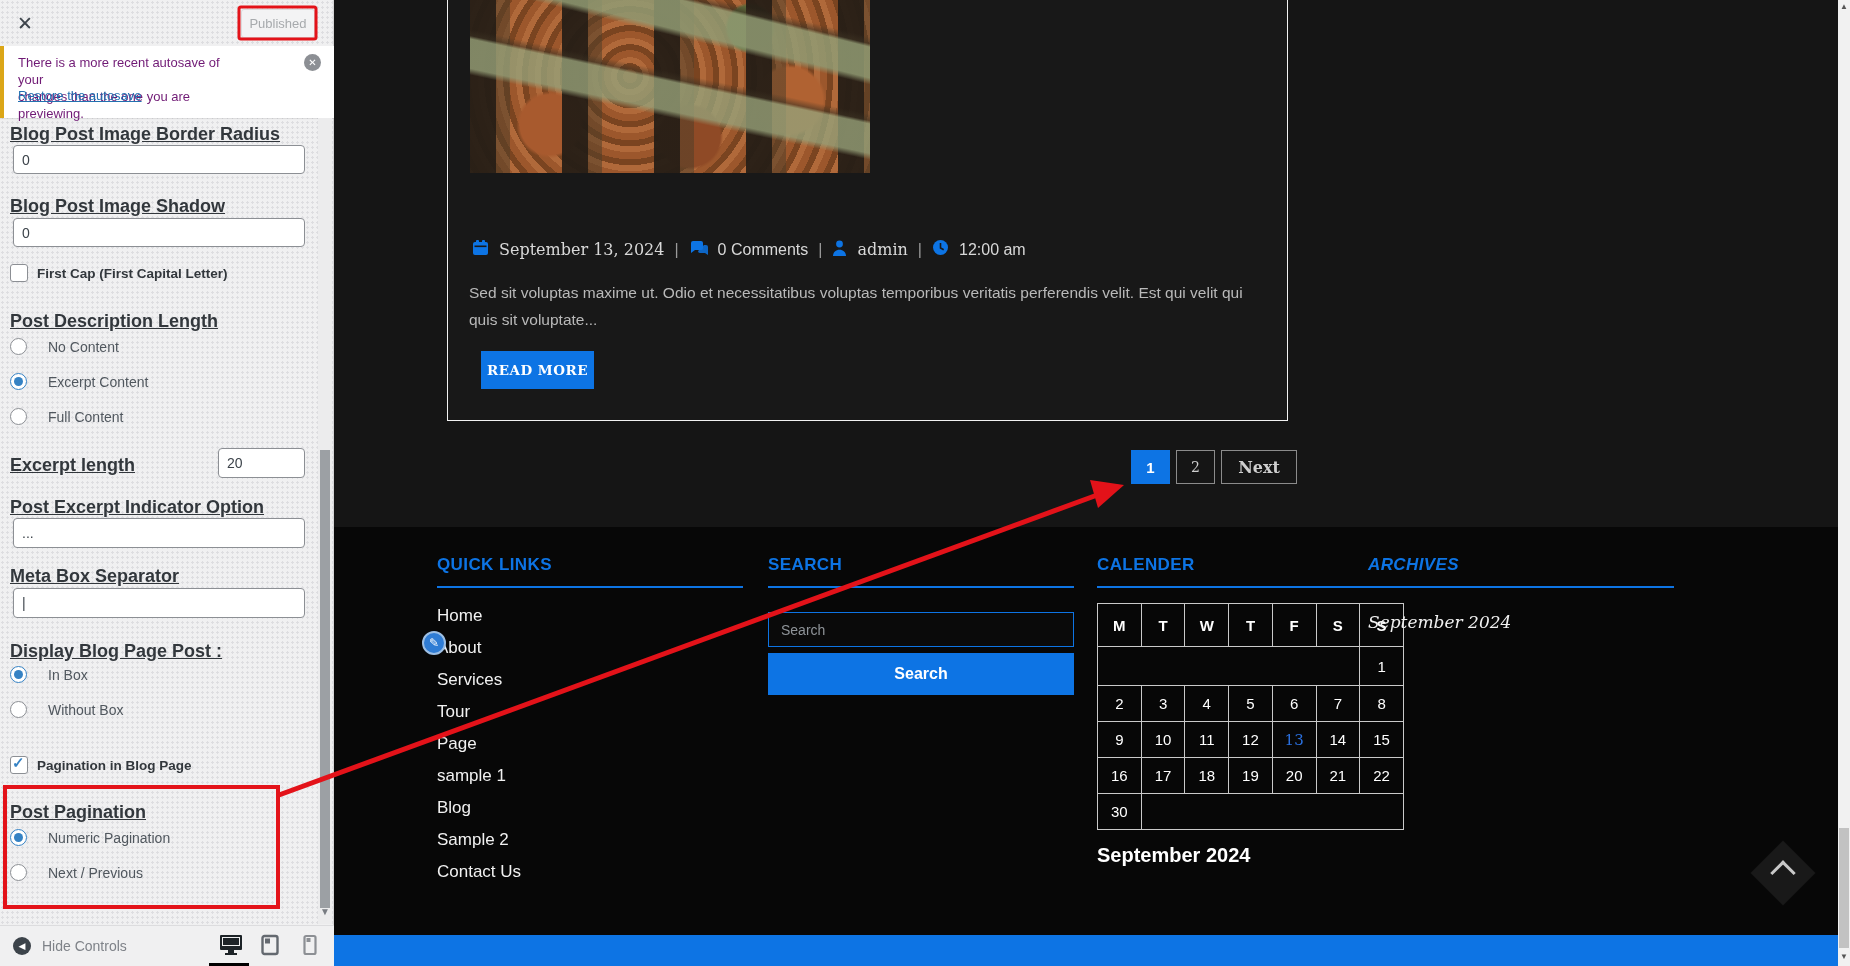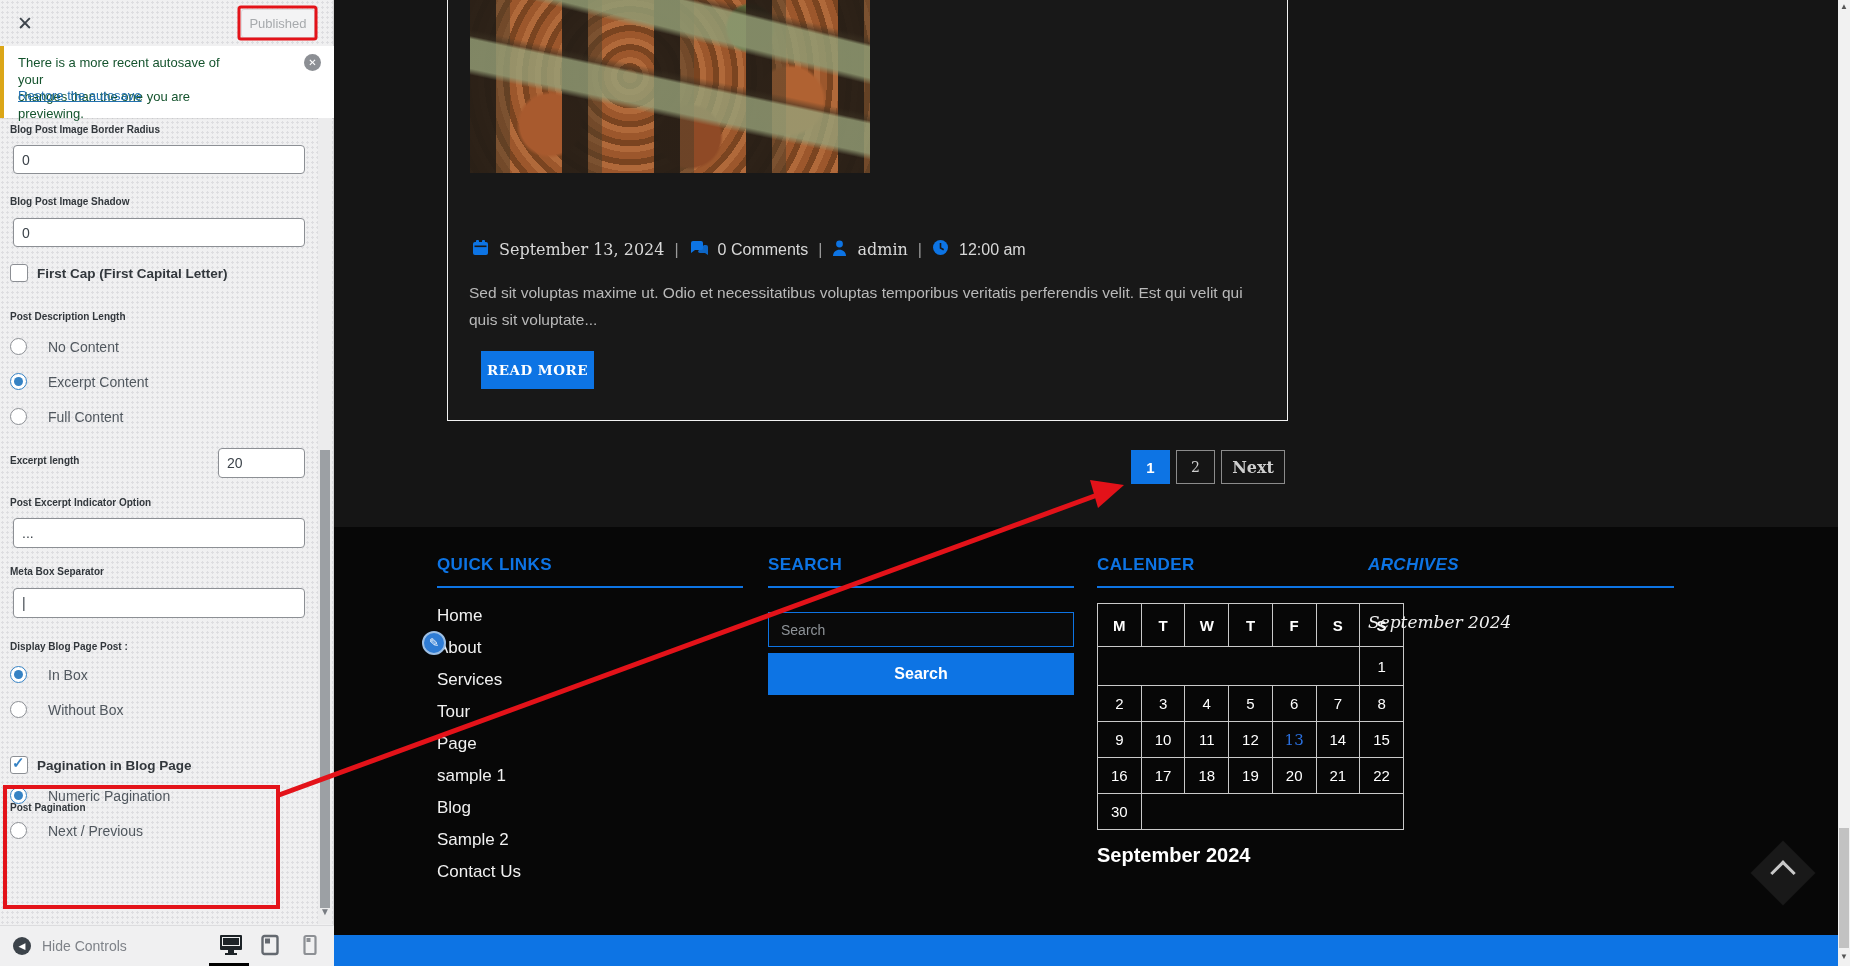--- a/index.html
+++ b/index.html
@@ -10,26 +10,26 @@
     background-image:radial-gradient(#dddde0 1px,transparent 1.2px);background-size:5px 5px;
     border-right:1px solid #d5d5d6;box-sizing:border-box;z-index:2;}
   .topbar{position:absolute;left:0;top:0;width:100%;height:46px;}
   .close-btn{position:absolute;left:10px;top:8px;width:30px;height:30px;font-size:19px;color:#3c434a;
     display:flex;align-items:center;justify-content:center;cursor:pointer;}
   .publish-btn{position:absolute;left:241px;top:9px;width:74px;height:29px;background:#f3f3f4;
     border:1px solid #dcdcde;border-radius:3px;color:#a7aaad;font-size:13px;display:flex;
     align-items:center;justify-content:center;box-sizing:border-box;text-align:right;}
   .notice{position:absolute;left:0;top:46px;width:334px;height:72px;background:#fff;
     border-left:4px solid #dba617;box-sizing:border-box;box-shadow:0 1px 1px rgba(0,0,0,.08);}
-  .notice-text{position:absolute;left:14px;top:8px;width:230px;font-size:13px;line-height:17px;color:#14532d;}
+  .notice-text{position:absolute;left:14px;top:8px;width:230px;font-size:13px;line-height:17px;color:#701a75;}
   .notice-link{position:absolute;left:14px;top:42px;font-size:13px;color:#2271b1;text-decoration:underline;cursor:pointer;}
   .notice-dismiss{position:absolute;left:300px;top:8px;width:17px;height:17px;border-radius:50%;
     background:#8c8f94;color:#fff;font-size:10px;display:flex;align-items:center;justify-content:center;cursor:pointer;}
   .controls{position:absolute;left:0;top:118px;width:318px;height:806px;overflow:hidden;}
-  .ctl-label{position:absolute;left:10px;font-size:10px;font-weight:bold;color:#32373c;}
+  .ctl-label{position:absolute;left:10px;font-size:18px;font-weight:bold;color:#32373c;text-decoration:underline;}
   .ctl-input{position:absolute;left:13px;width:292px;height:29px;border:1px solid #8c8f94;border-radius:4px;
     background:#fff;font-size:14px;color:#3c434a;padding:0 8px;box-sizing:border-box;font-family:"Liberation Sans",sans-serif;}
   .opt-row{display:flex;align-items:center;gap:21px;margin-bottom:18px;}
   .radio{width:15px;height:15px;border-radius:50%;border:1px solid #8c8f94;background:#fff;flex:0 0 auto;position:relative;}
   .radio.sel{border-color:#3582c4;}
   .radio.sel::after{content:"";position:absolute;left:3px;top:3px;width:9px;height:9px;border-radius:50%;background:#3582c4;}
   .opt-label{font-size:14px;color:#50575e;}
   .wpcheck{width:16px;height:16px;border:1px solid #8c8f94;border-radius:3px;background:#fff;flex:0 0 auto;position:relative;}
   .wpcheck.on::after{content:"\2713";position:absolute;left:1px;top:-3px;color:#3582c4;font-size:15px;font-weight:bold;}
   .chk-row{display:flex;align-items:center;gap:9px;position:absolute;left:10px;}
@@ -68,21 +68,21 @@
   .post-meta .m-sep{color:#9a9a9a;}
   .m-serif{font-family:"DejaVu Serif",serif;}
   .post-excerpt{position:absolute;left:21px;top:348px;width:804px;font-size:15.5px;line-height:27px;color:#b9b9b9;}
   .read-more{position:absolute;left:33px;top:420px;width:113px;height:38px;background:#0d74e4;color:#fff;
     font-family:"DejaVu Serif",serif;font-size:13.5px;font-weight:bold;letter-spacing:.5px;
     display:flex;align-items:center;justify-content:center;cursor:pointer;}
   .pagination{position:absolute;left:797px;top:450px;display:flex;gap:6px;}
   .page-btn{height:34px;min-width:39px;box-sizing:border-box;border:1px solid #8b8b8b;color:#cfcfcf;
     font-family:"DejaVu Serif",serif;font-size:14px;display:flex;align-items:center;justify-content:center;cursor:pointer;}
   .page-btn.cur{background:#0d74e4;border-color:#0d74e4;color:#fff;font-family:"Liberation Sans",sans-serif;font-weight:bold;font-size:15px;}
-  .page-btn.next{width:64px;font-weight:bold;font-size:16px;}
+  .page-btn.next{width:76px;font-weight:bold;font-size:16px;}
   .site-footer{position:absolute;left:0;top:527px;width:1504px;height:408px;background:#070707;}
   .fcol{position:absolute;top:28px;}
   .fcol-q{left:103px;width:306px;} .fcol-s{left:434px;width:306px;}
   .fcol-c{left:763px;width:307px;} .fcol-a{left:1034px;width:306px;font-style:italic;}
   .fhead{font-size:17px;font-weight:bold;color:#0d74e4;letter-spacing:.4px;}
   .fline{height:2px;background:#0d74e4;margin-top:11px;}
   .flinks{margin-top:18px;}
   .flink{font-family:Liberation Sans, sans-serif;font-size:17px;color:#f1f1f1;margin-bottom:13px;height:19px;cursor:pointer;}
   .edit-shortcut{position:absolute;left:-15px;top:76px;width:24px;height:24px;border-radius:50%;
     background:#2f7cd4;border:2px solid #9dbfe4;color:#fff;font-size:12px;display:flex;align-items:center;
@@ -178,21 +178,21 @@
           <span class="opt-label">Without Box</span>
         </div>
       </div>
 
     <div class="chk-row" style="top:638px">
       <span class="wpcheck on"></span>
       <span class="ctl-bold">Pagination in Blog Page</span>
     </div>
 
     <div class="ctl-label" style="top:684px">Post Pagination</div>
-    <div style="position:absolute;left:10px;top:669px">
+    <div style="position:absolute;left:10px;top:711px">
         <div class="opt-row">
           <span class="radio sel"></span>
           <span class="opt-label">Numeric Pagination</span>
         </div>
         <div class="opt-row">
           <span class="radio"></span>
           <span class="opt-label">Next / Previous</span>
         </div>
       </div>
   </div>

